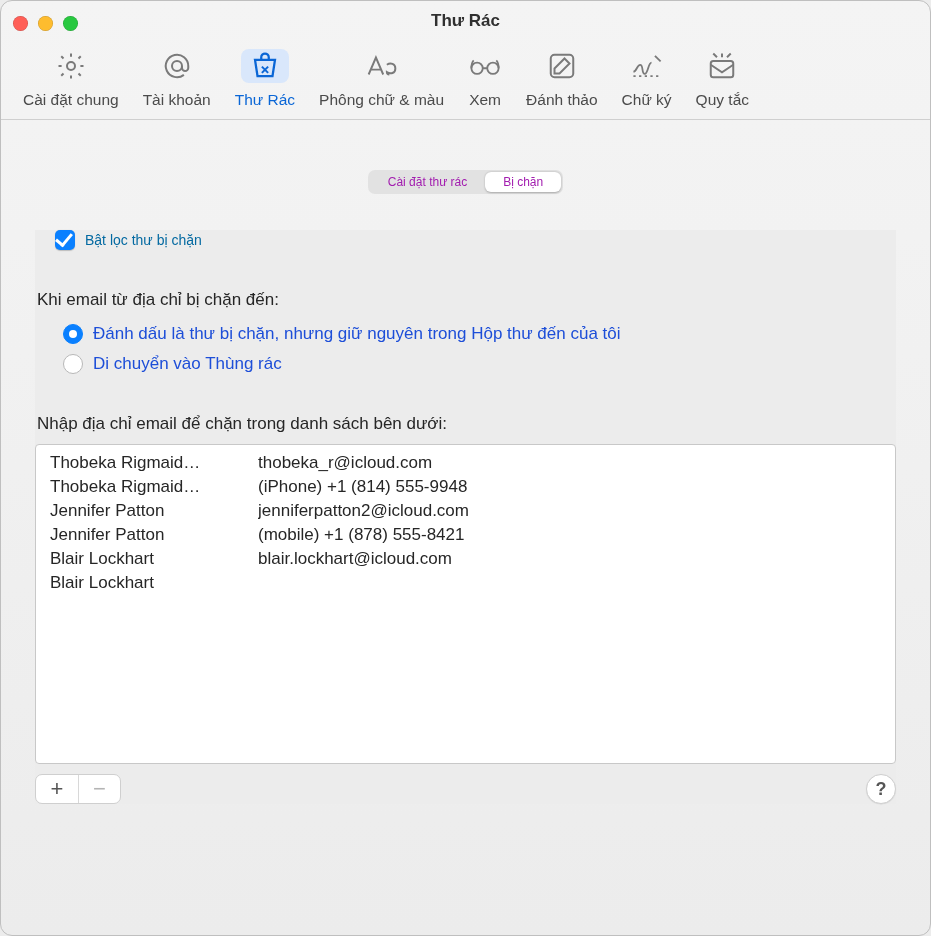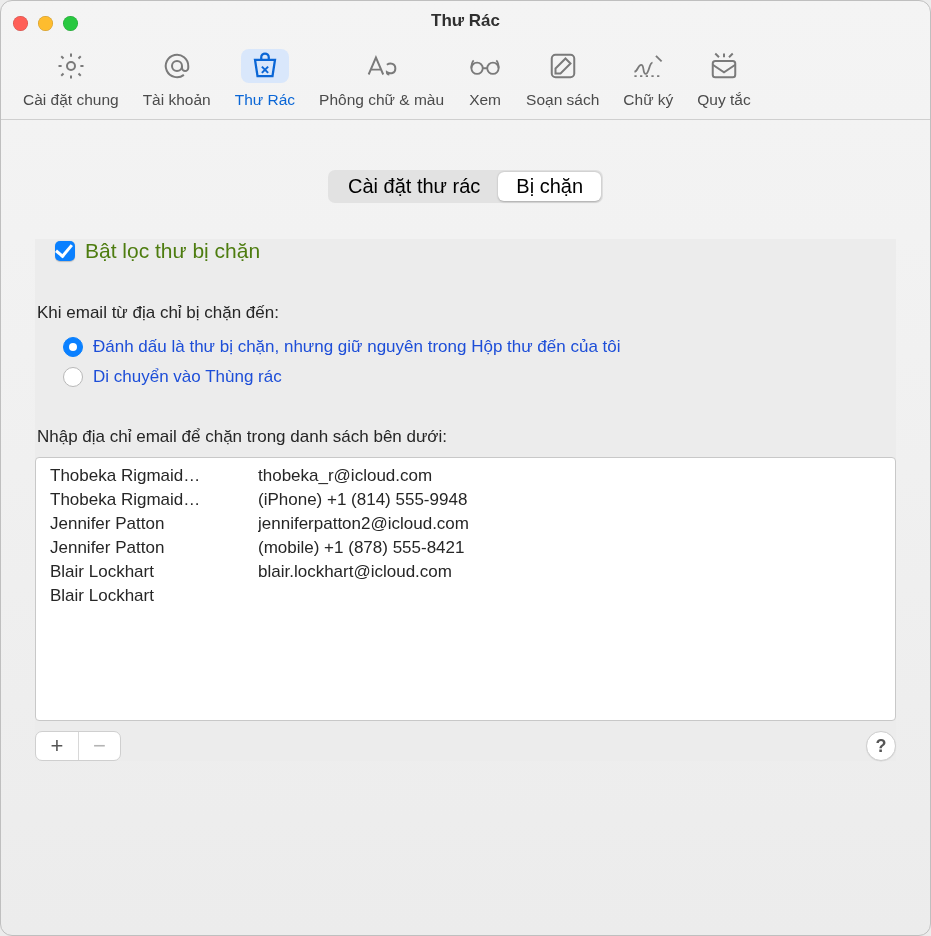--- a/index.html
+++ b/index.html
@@ -77,22 +77,22 @@
 
   .seg-wrap { display:flex; justify-content:center; margin-bottom: 36px;}
   .seg {
     display: inline-flex;
     background:#e2e2e2;
     border-radius: 7px;
     padding: 2px;
   }
   .seg .seg-btn {
     padding: 3px 18px;
-    font-size: 20px;
-    color:#000000;
+    font-size: 12px;
+    color:#a21caf;
     border-radius: 6px;
     cursor: default;
   }
   .seg .seg-btn.active {
     background: #ffffff;
     box-shadow: 0 0.5px 2px rgba(0,0,0,0.25);
     text-align: right;
   }
 
   .panel {
@@ -106,21 +106,21 @@
   .chk {
     width:20px;height:20px;border-radius:5px;
     background:#0a80ff; position:relative;
     box-shadow: 0 0.5px 1px rgba(0,0,0,0.2);
   }
   .chk::after{
     content:""; position:absolute; left:4px; top:0px;
     width:7px;height:13px; border:solid #fff; border-width:0 3px 3px 0;
     transform: rotate(40deg);
   }
-  .chk-lbl { font-size:21px; color:#4d7c0f; }
+  .chk-lbl { font-size:14px; color:#0369a1; }
 
   .section-hdr { font-size:17px; color:#262626; margin-bottom:14px; padding-left:2px;}
 
   .radio-group { padding-left: 28px; margin-bottom: 40px; margin-top:6px;}
   .radio-row { display:flex; align-items:center; gap:10px; margin:10px 0; }
   .radio {
     width:20px;height:20px;border-radius:50%;
     background:#fff; border:1px solid #b8b8b8;
     position:relative;
   }
@@ -128,21 +128,21 @@
   .radio.checked::after{
     content:""; position:absolute; left:5px;top:5px;width:8px;height:8px;border-radius:50%;background:#fff;
   }
   .radio-lbl { font-size:17px; color:#1d4ed8; }
 
   .list-hdr { font-size:17px; margin-bottom:10px; padding-left:2px;}
   .list {
     background:#fff;
     border:1px solid #c8c8c8;
     border-radius:4px;
-    height: 264px;
+    height: 320px;
     overflow-y:auto;
     padding: 6px 10px;
   }
   .row { display:flex; gap: 18px; padding: 2px 4px; font-size:17px;}
   .row .name { width: 190px; white-space:nowrap; overflow:hidden; text-overflow:ellipsis;}
   .row .val { flex:1; white-space:nowrap; overflow:hidden;}
 
   .footer {
     display:flex; align-items:center; margin-top:10px;
     justify-content: space-between;
@@ -232,21 +232,21 @@
       </span>
       <span class="lbl">Xem</span>
     </div>
     <div class="tool">
       <span class="icon">
         <svg width="30" height="30" viewBox="0 0 24 24" fill="none" stroke="#7a7a7a" stroke-width="1.6">
           <rect x="3" y="3" width="18" height="18" rx="3"></rect>
           <path d="M14 6l4 4-8 8H6v-4l8-8z"></path>
         </svg>
       </span>
-      <span class="lbl">Soạn sách</span>
+      <span class="lbl">Đánh thảo</span>
     </div>
     <div class="tool">
       <span class="icon">
         <svg width="34" height="30" viewBox="0 0 30 24" fill="none" stroke="#7a7a7a" stroke-width="1.6">
           <path d="M3 17c3 0 3-6 6-6s1 8 4 8 3-10 6-10"></path>
           <path d="M3 21h24" stroke-dasharray="2 3"></path>
           <path d="M22 3l5 5"></path>
         </svg>
       </span>
       <span class="lbl">Chữ ký</span>

